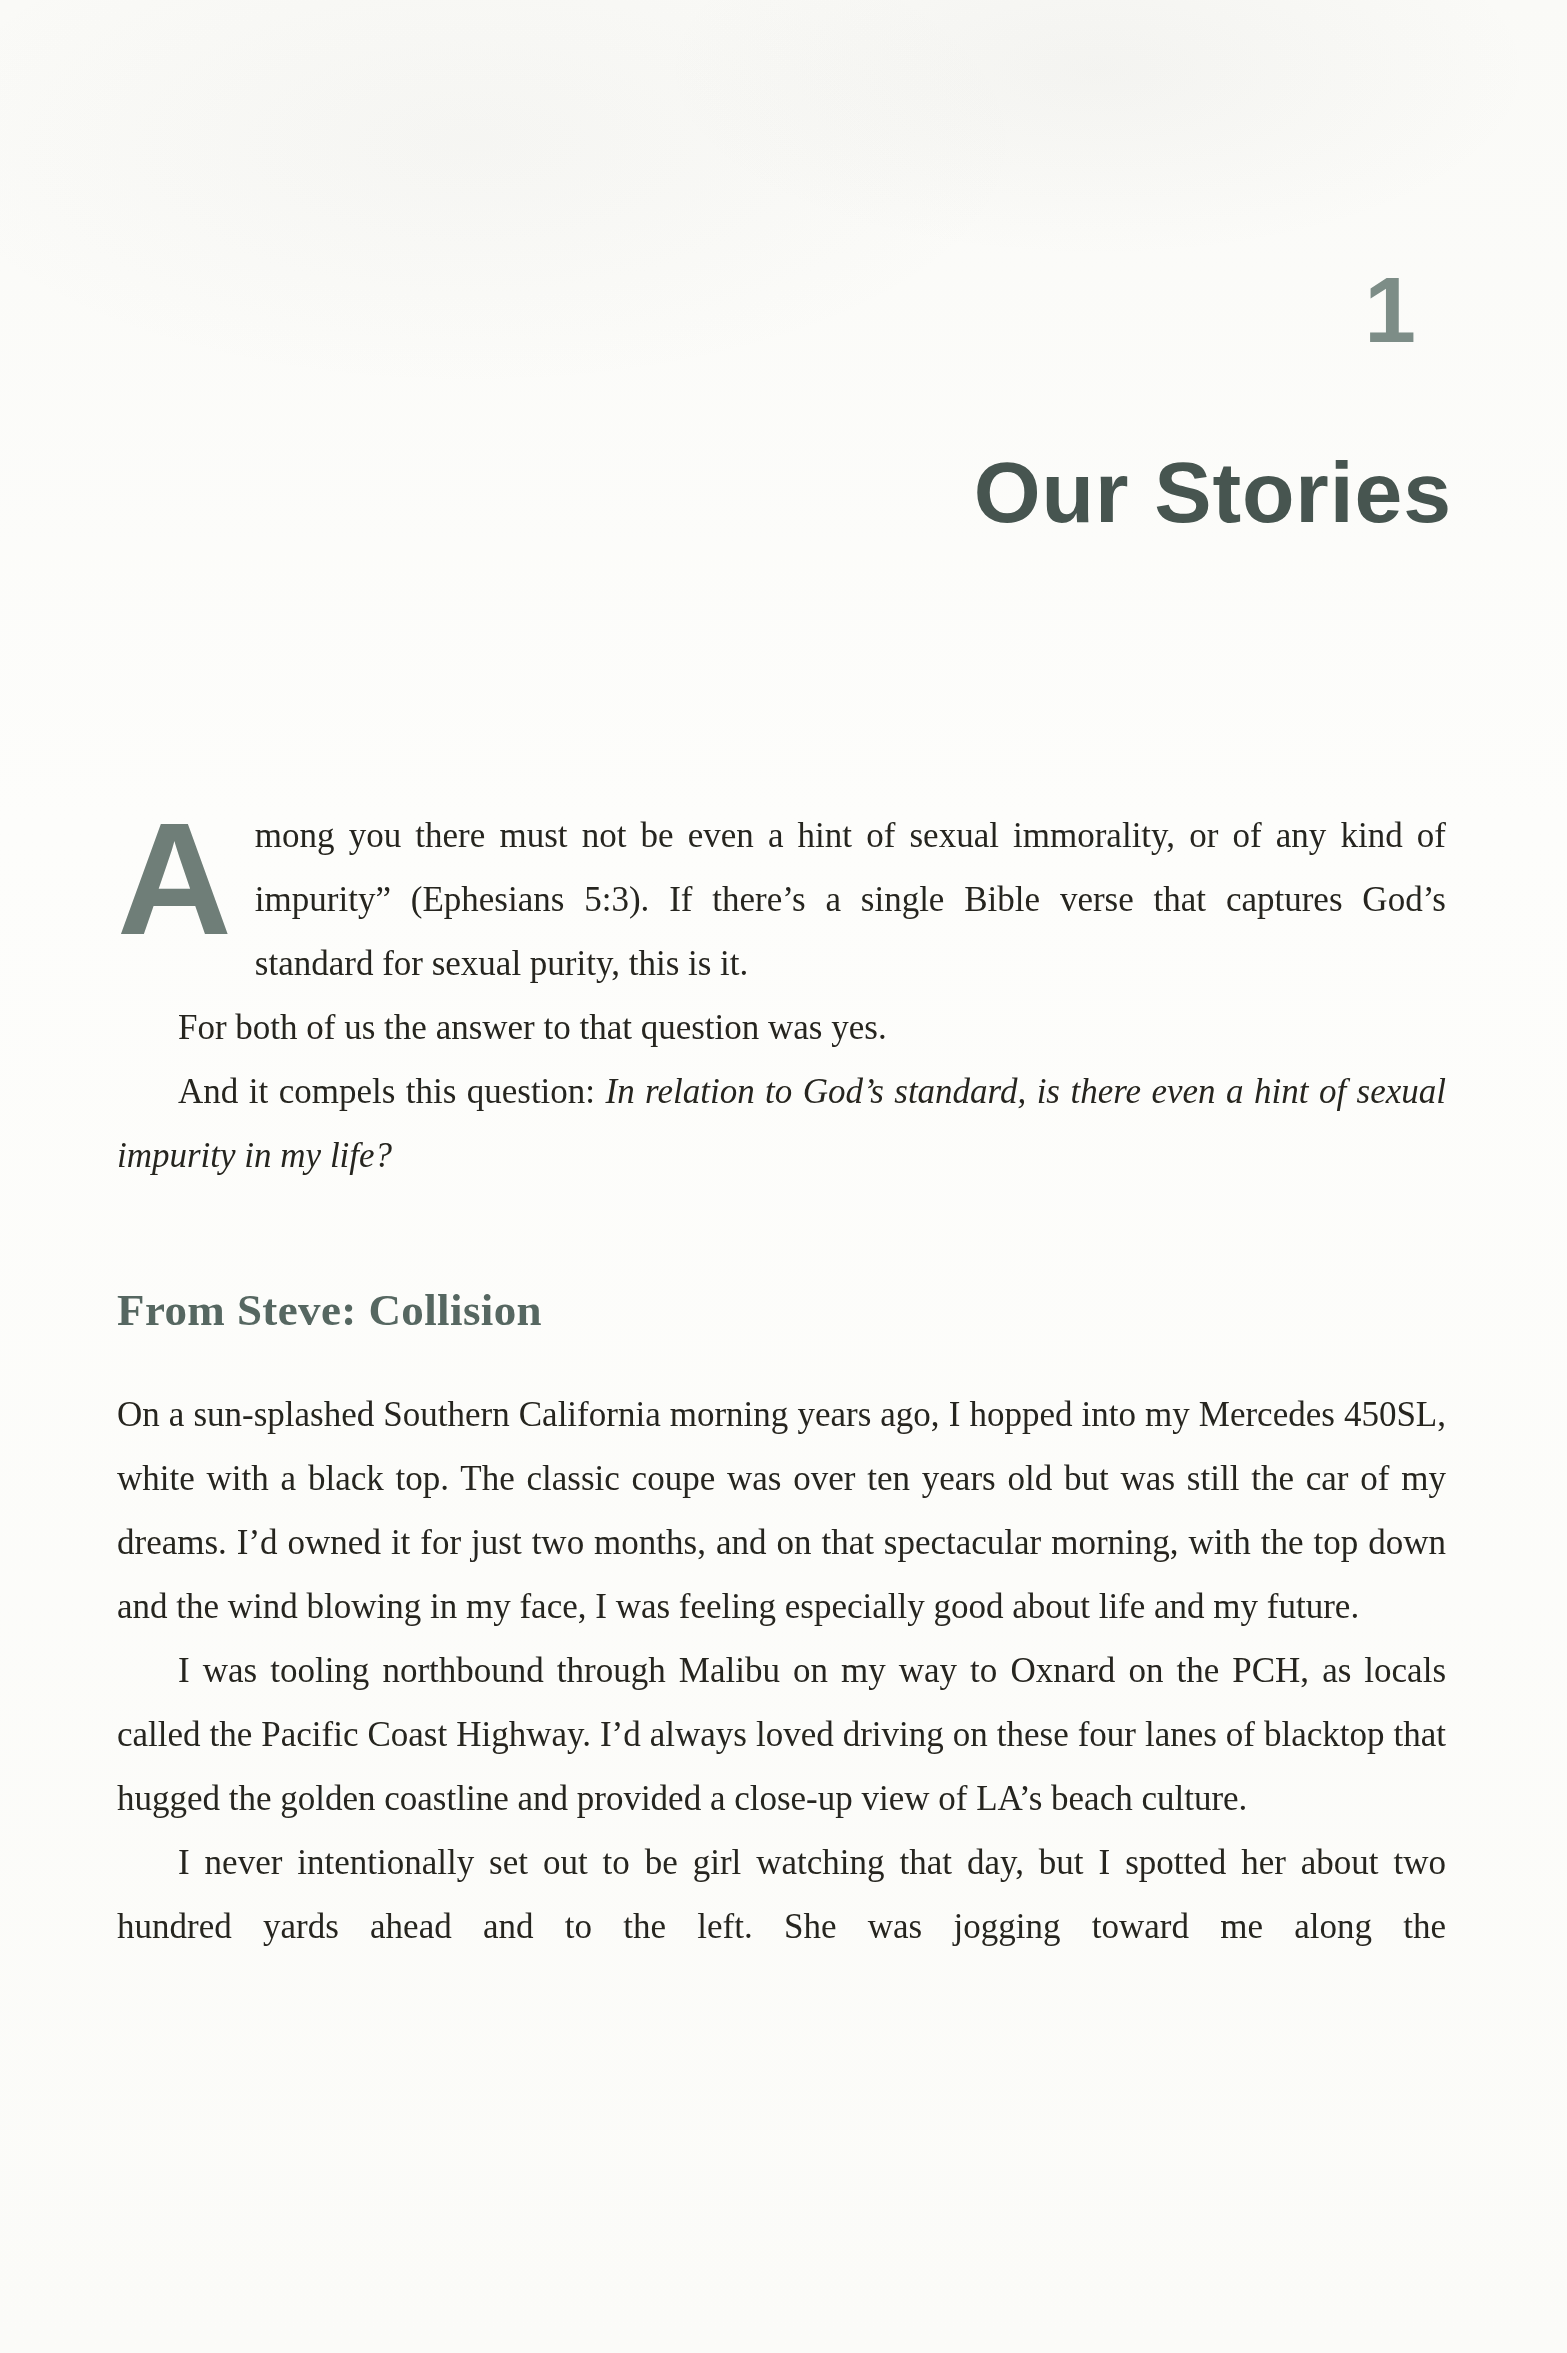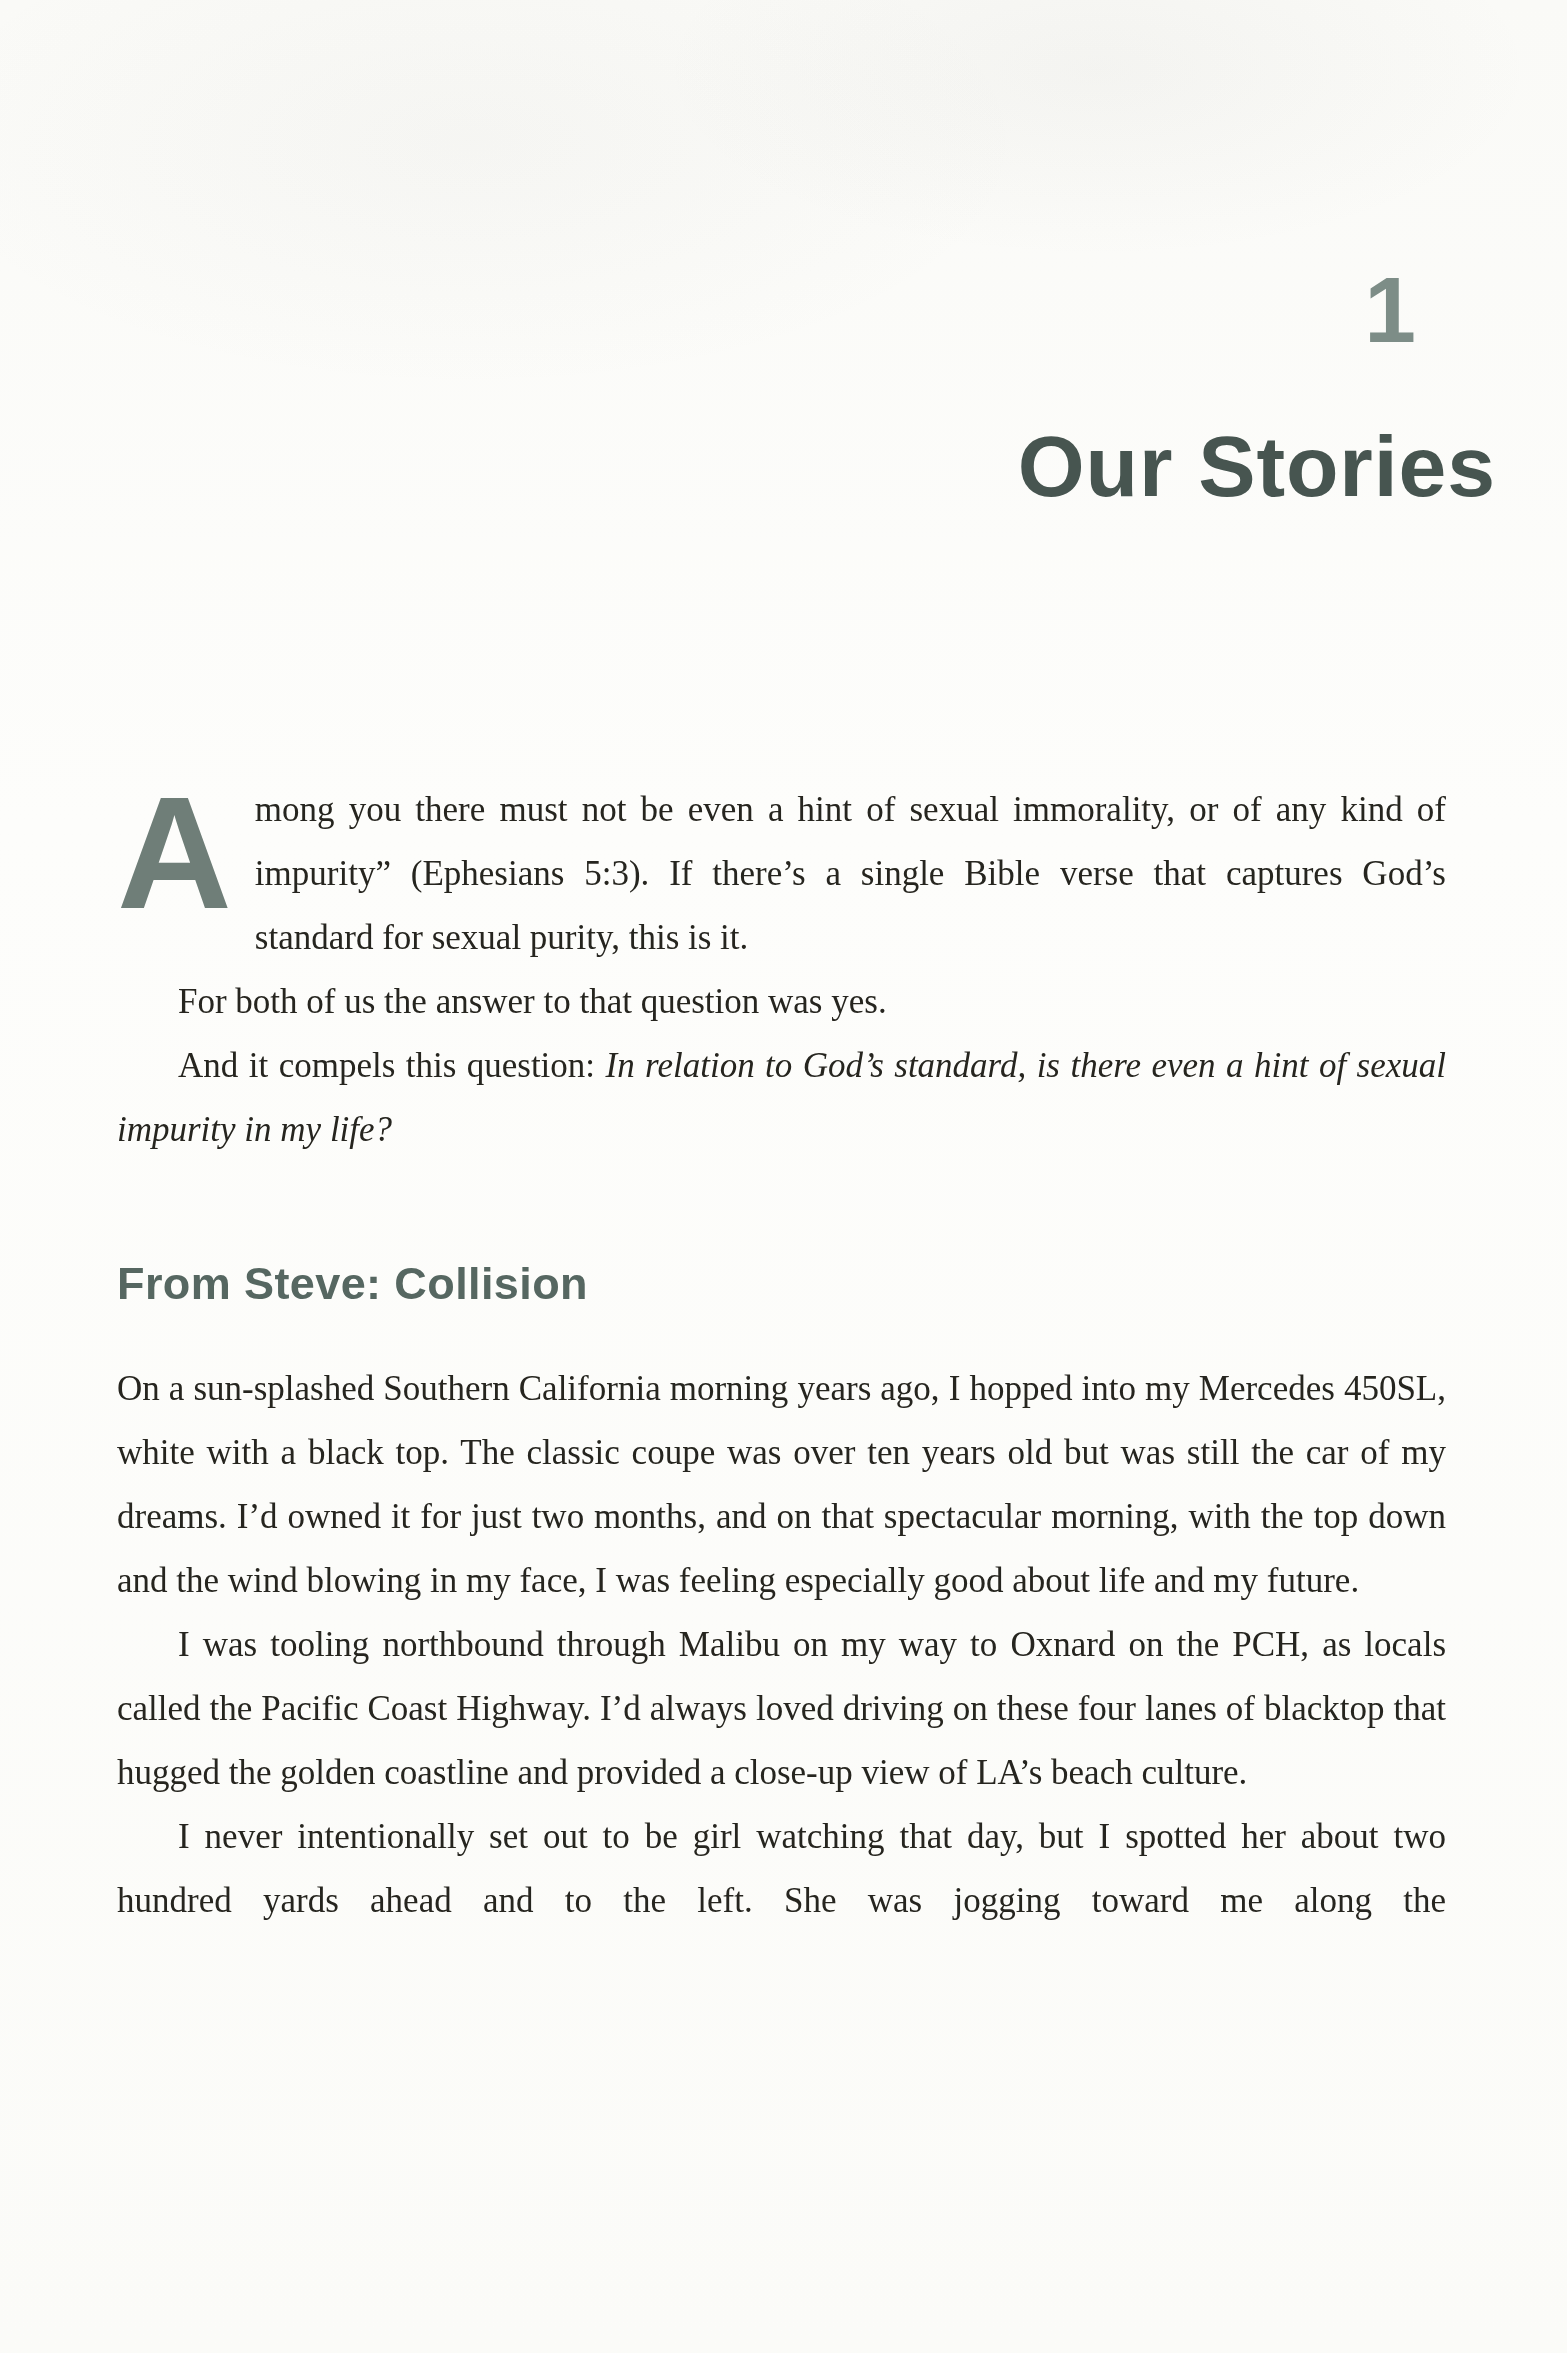--- a/index.html
+++ b/index.html
@@ -23,22 +23,22 @@
   .chapter-number {
     padding: 264px 152px 0 0;
     text-align: right;
     font-family: "Liberation Sans", sans-serif;
     font-weight: 700;
     font-size: 93px;
     line-height: 1;
     color: #7d8d87;
   }
   .chapter-title {
-    margin: 66px 0 0 0;
-    padding: 0 72px 0 0;
+    margin: 92px 0 0 0;
+    padding: 0 116px 0 0;
     text-align: right;
     font-family: "Liberation Sans", sans-serif;
     font-weight: 700;
     font-size: 86px;
     line-height: 1;
     letter-spacing: 0.9px;
     color: #475550;
   }
   .body-text {
     margin-top: 269px;
@@ -60,21 +60,21 @@
     font-size: 159px;
     line-height: 0.78;
     color: #6f7e78;
     margin: 12.5px 23px 0 0;
   }
   .question-italic {
     font-style: italic;
   }
   .section-heading {
     margin: 97px 0 48px 0;
-    font-family: Liberation Sans, sans-serif;
+    font-family: Liberation Serif, serif;
     font-weight: 700;
     font-size: 45px;
     line-height: 50px;
     letter-spacing: 0.4px;
     color: #566761;
     text-align: left;
   }
   .continued {
     text-align-last: justify;
   }

